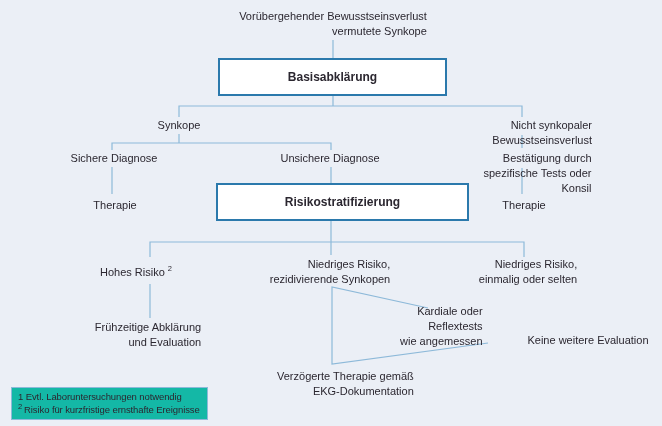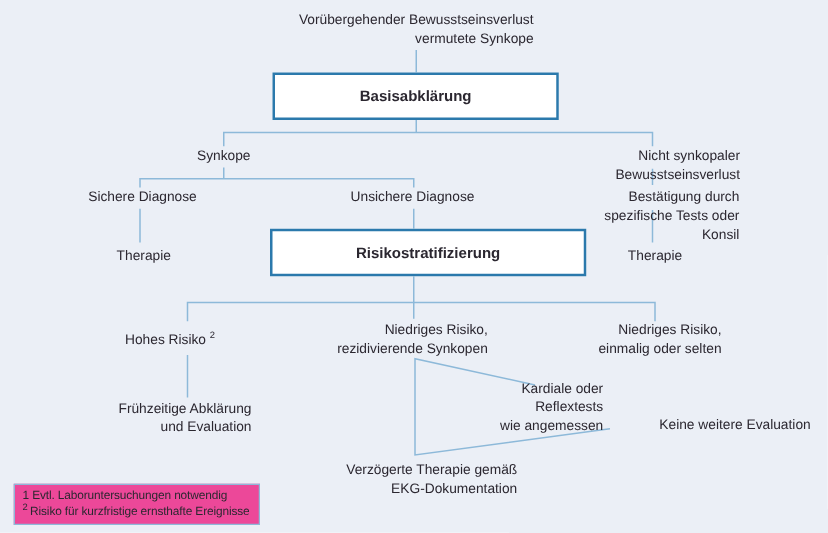--- a/index.html
+++ b/index.html
@@ -25,21 +25,21 @@
     box-sizing:border-box;
     background:#ffffff;
     border:2px solid #2b79ac;
     border-radius:0;
     display:flex; align-items:center; justify-content:center;
     font-weight:bold; font-size:12px;
   }
   .footnote-box {
     position:absolute;
     box-sizing:border-box;
-    background:#ec4899;
+    background:#14b8a6;
     border:1.5px solid #8db9d9;
     padding:2px 7px 3px 6px;
     font-size:9.5px;
     line-height:13px;
     letter-spacing:-0.1px;
   }
   .footnote-box div { white-space:nowrap; }
   sup.fn { font-size:7.5px; vertical-align:super; line-height:0; }
   .sup-gap { margin-left:3px; }
   .sup-lead { margin-right:2px; }

